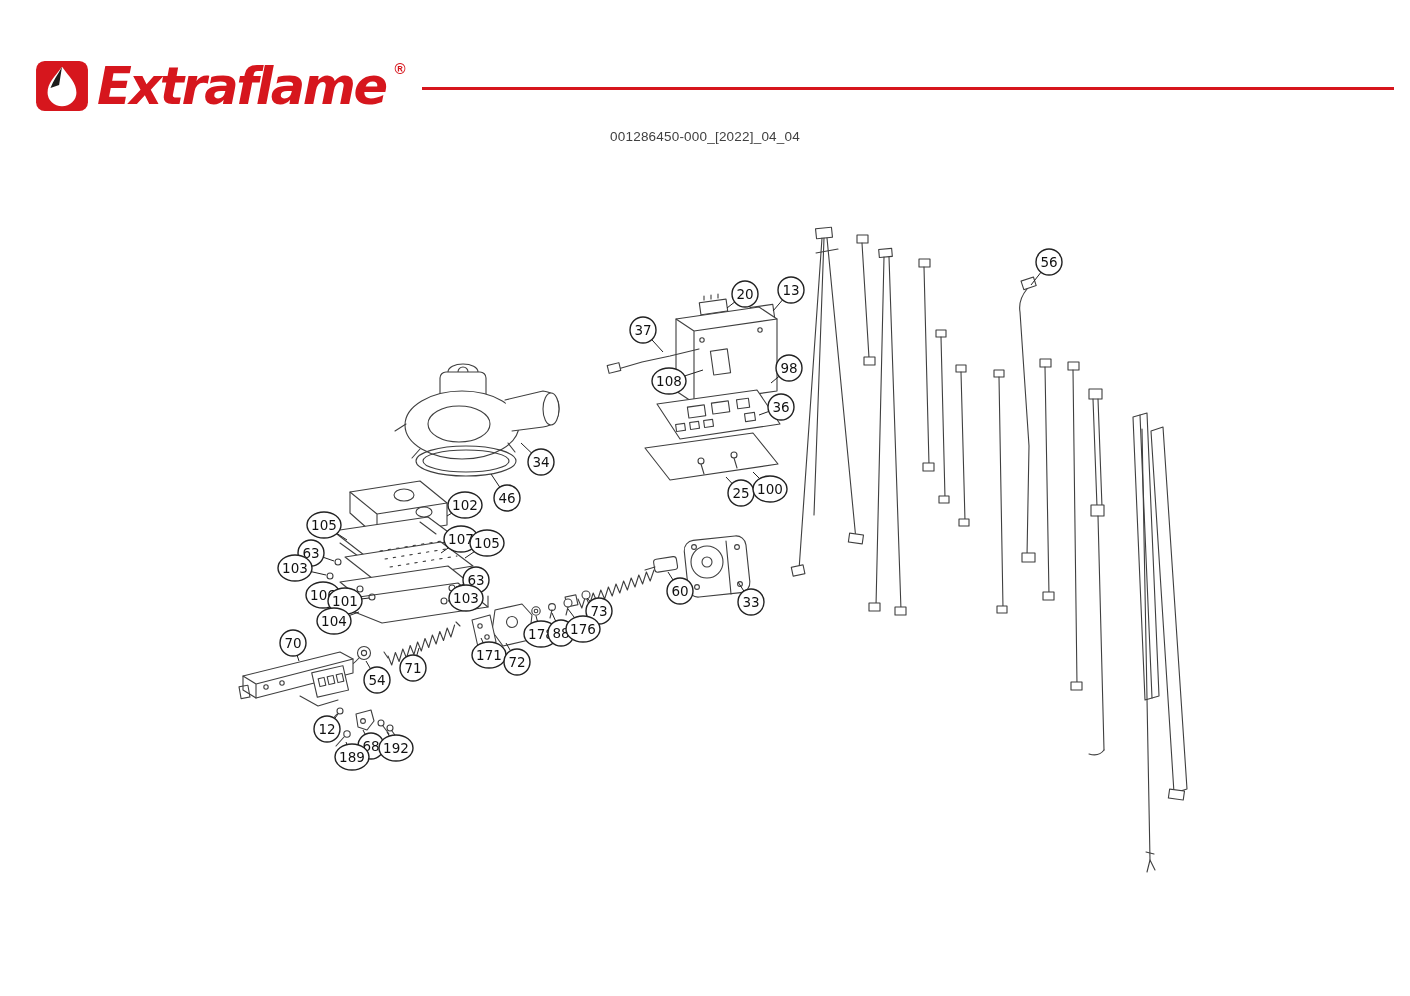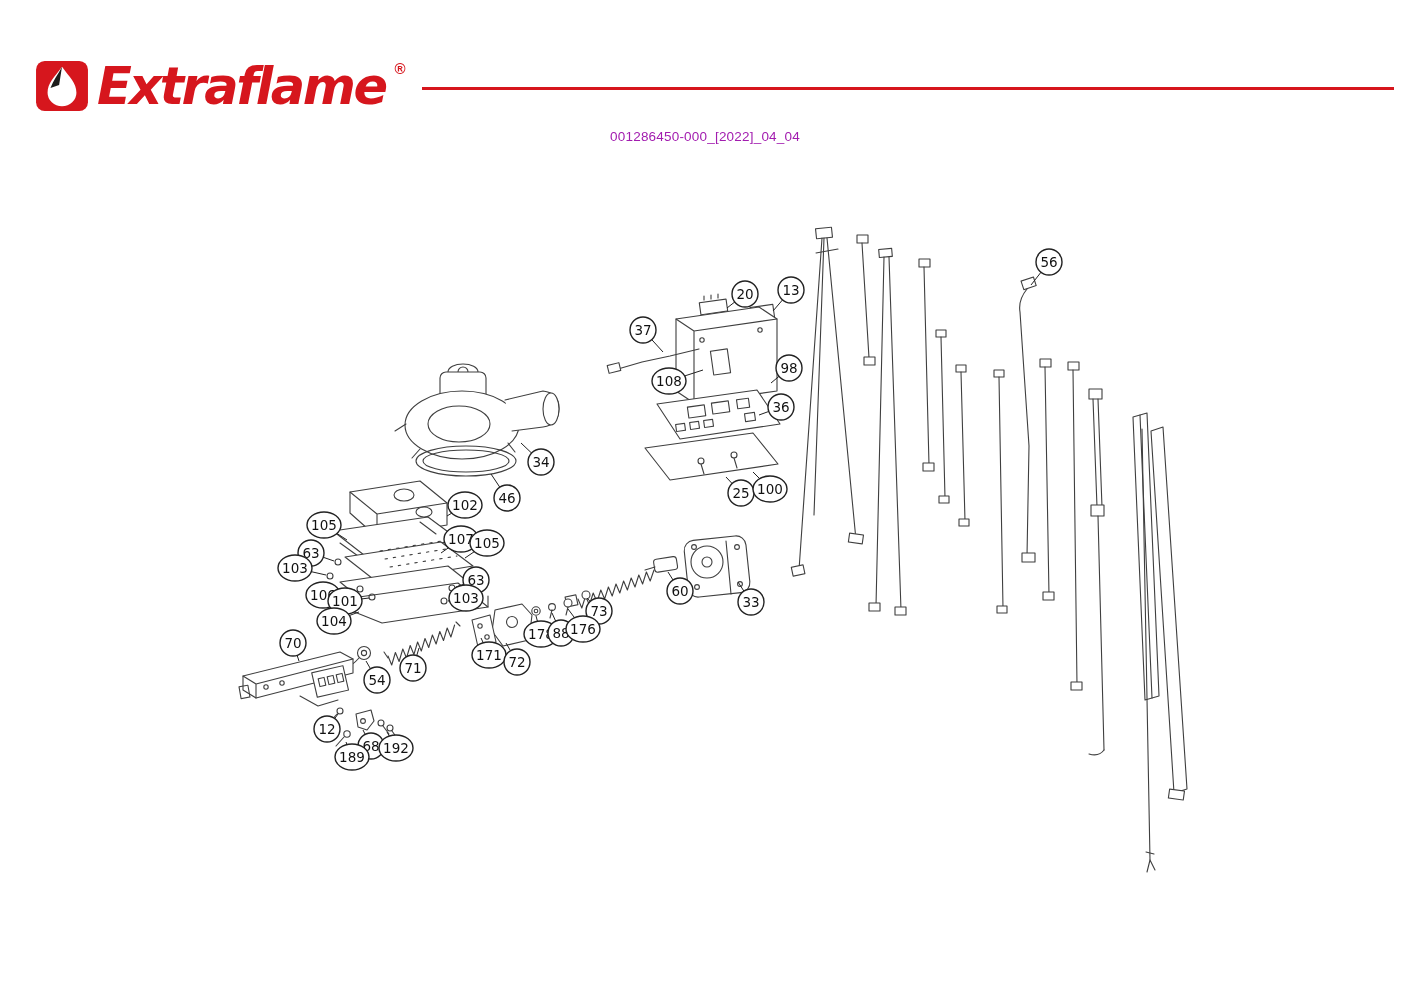--- a/index.html
+++ b/index.html
@@ -40,21 +40,21 @@
     font-weight: bold;
     margin-top: -1px;
   }
   .header-rule { flex: 1; height: 3px; background: var(--brand); margin-top: 2px; }
 
   .doc-code {
     position: absolute;
     top: 129px; left: 0; width: 100%;
     text-align: center;
     font-size: 13.5px;
-    color: #a21caf;
+    color: #404040;
     z-index: 2;
     letter-spacing: 0.2px;
   }
 
   
   .art { stroke: #3f3f3f; fill: none; stroke-width: 1.1; stroke-linejoin: round; stroke-linecap: round; }
   .fillw { fill: #fff; }
 
   
   .leader { stroke: #222; stroke-width: 1; }

